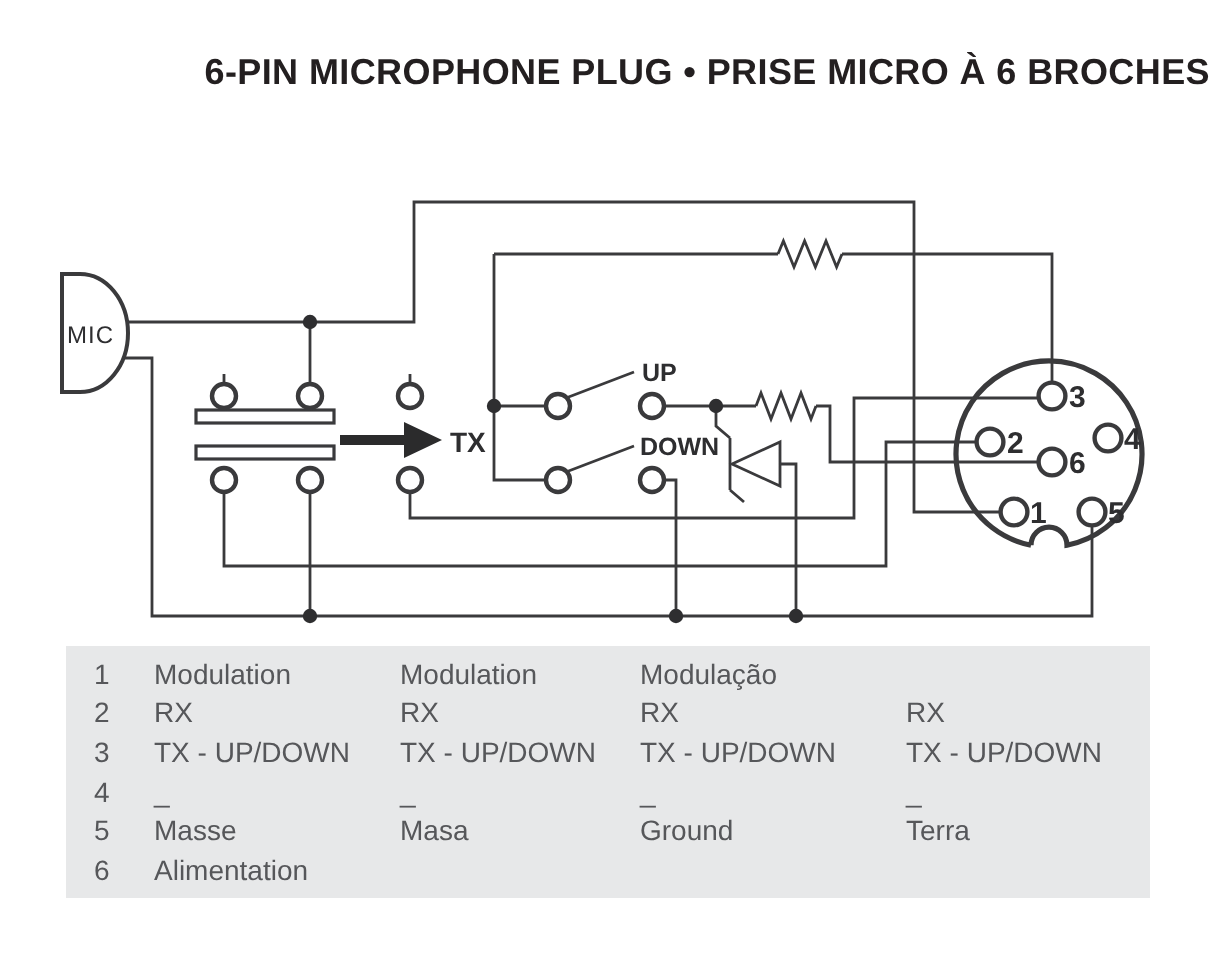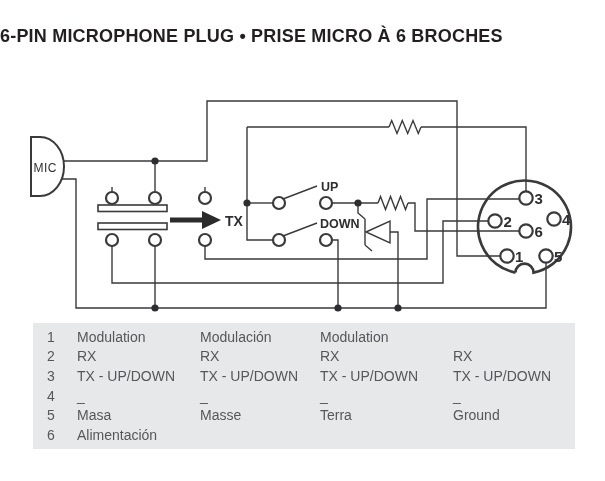--- a/index.html
+++ b/index.html
@@ -1,18 +1,18 @@
 <!DOCTYPE html>
 <html><head>
 <meta charset="utf-8">
 <style>
   html,body{margin:0;padding:0;background:#ffffff;}
   .page{position:relative;width:605px;height:481px;background:#fff;overflow:hidden;
         font-family:"Liberation Sans",sans-serif;}
-  .title{position:absolute;top:25px;left:0;width:605px;text-align:left;
+  .title{position:absolute;top:25px;left:0;width:605px;text-align:right;
          font-weight:bold;font-size:18px;line-height:22px;letter-spacing:.2px;color:#231f20;}
   .schematic{position:absolute;left:0;top:0;width:605px;height:481px;pointer-events:none;}
   .pin-table{position:absolute;left:33px;top:323px;width:542px;height:126px;
              background:#e7e8e9;display:grid;grid-template-rows:repeat(6,1fr);
              padding:4px 0 4px 0;box-sizing:border-box;color:#56575a;font-size:14px;}
   .trow{display:grid;grid-template-columns:30px 123px 120px 133px 1fr;
         align-items:center;padding-left:14px;}
   .tcell{white-space:nowrap;}
   svg text{font-family:"Liberation Sans",sans-serif;fill:#2e2e30;}
 </style>
@@ -124,22 +124,22 @@
         <text x="515" y="261.5">1</text>
         <text x="554" y="261.5">5</text>
       </g>
     </g>
   </svg>
 
   <div class="pin-table">
     <div class="trow">
       <div class="tcell">1</div>
       <div class="tcell">Modulation</div>
-      <div class="tcell">Modulación</div>
       <div class="tcell">Modulation</div>
+      <div class="tcell">Modulação</div>
     </div>
     <div class="trow">
       <div class="tcell">2</div>
       <div class="tcell">RX</div>
       <div class="tcell">RX</div>
       <div class="tcell">RX</div>
       <div class="tcell">RX</div>
     </div>
     <div class="trow">
       <div class="tcell">3</div>
@@ -150,24 +150,24 @@
     </div>
     <div class="trow">
       <div class="tcell">4</div>
       <div class="tcell">_</div>
       <div class="tcell">_</div>
       <div class="tcell">_</div>
       <div class="tcell">_</div>
     </div>
     <div class="trow">
       <div class="tcell">5</div>
+      <div class="tcell">Masse</div>
       <div class="tcell">Masa</div>
-      <div class="tcell">Masse</div>
+      <div class="tcell">Ground</div>
       <div class="tcell">Terra</div>
-      <div class="tcell">Ground</div>
     </div>
     <div class="trow">
       <div class="tcell">6</div>
-      <div class="tcell">Alimentación</div>
+      <div class="tcell">Alimentation</div>
     </div>
   </div>
 
 </div>
 
 </body></html>

